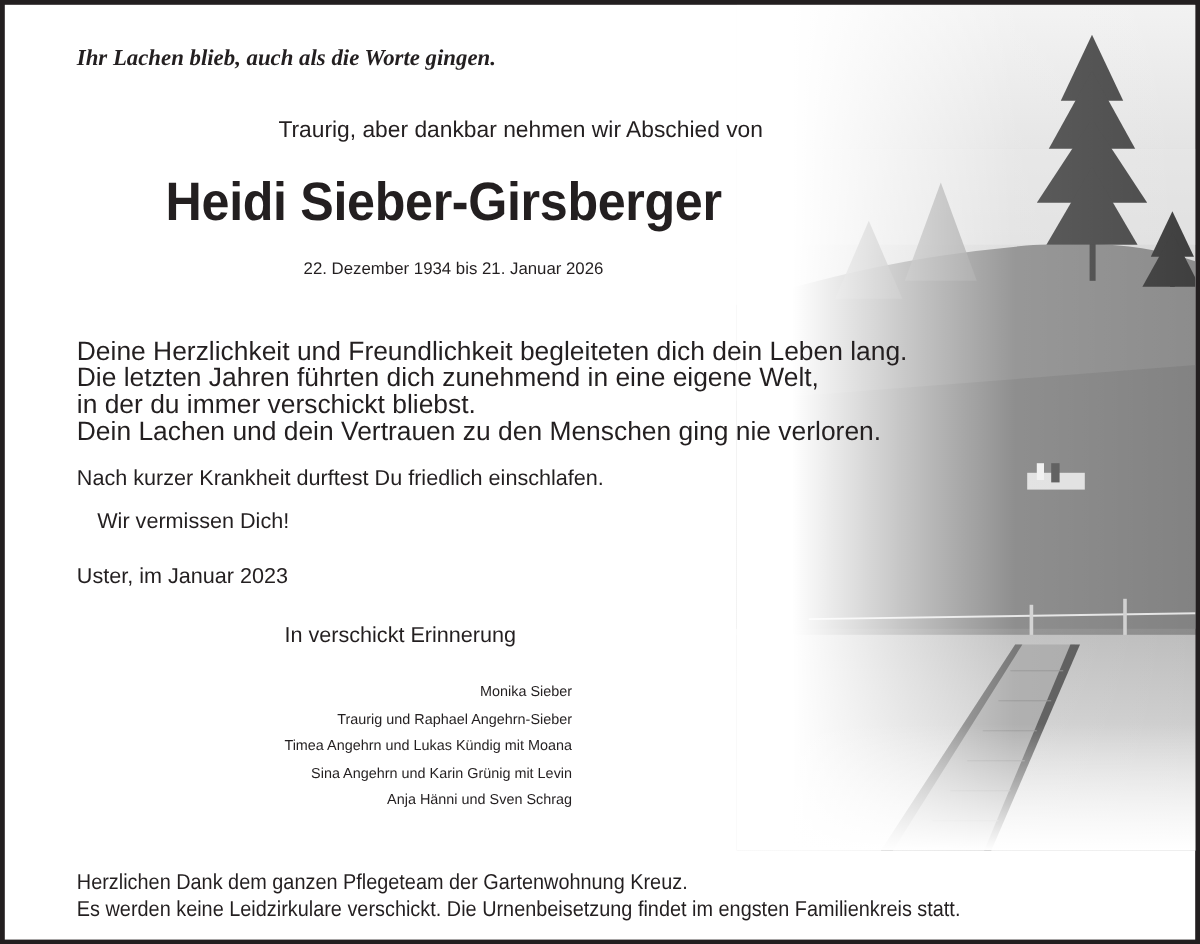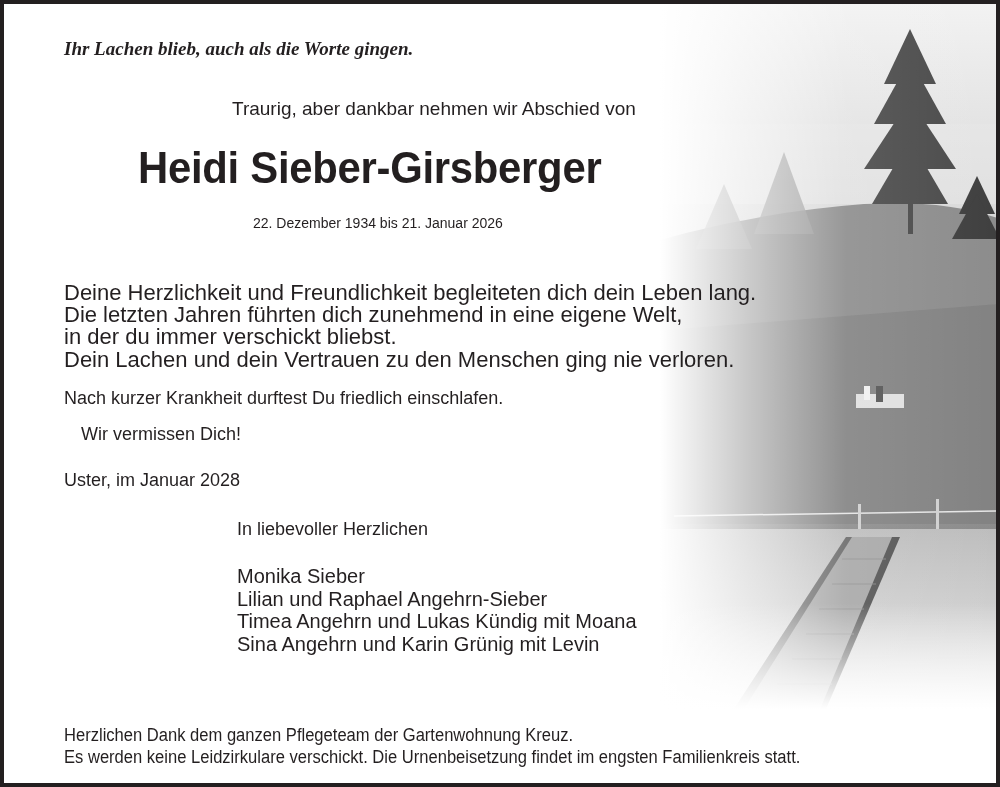--- a/index.html
+++ b/index.html
@@ -15,21 +15,21 @@
   .intro { left: 228px; top: 94px; font-size: 19px; }
   .name { left: 134px; top: 138px; font-size: 45px; font-weight: bold; letter-spacing: -0.3px; transform: scaleX(0.93); transform-origin: left top; }
   .dates { left: 249px; top: 211px; font-size: 14px; }
   .para { left: 60px; top: 278px; font-size: 22px; line-height: 22.2px; }
   .para div { white-space: nowrap; }
   .line { font-size: 18px; }
   .l-krank { left: 60px; top: 384px; }
   .l-miss { left: 60px; top: 420px; margin-left: 17px; }
   .l-place { left: 60px; top: 466px; }
   .memory { left: 233px; top: 515px; font-size: 18px; }
-  .mourners { left: 233px; top: 561px; font-size: 20px; line-height: 22.6px; }
+  .mourners { left: 233px; top: 561px; font-size: 12px; line-height: 22.6px; text-align: right; }
   .footer { left: 60px; top: 720px; font-size: 18px; line-height: 22.4px; transform: scaleX(0.92); transform-origin: left top; }
 </style>
 </head>
 <body>
 
 <div class="frame">
 
   <div class="photo">
     <svg width="386" height="705" viewBox="0 0 386 705" xmlns="http://www.w3.org/2000/svg">
       <defs>
@@ -117,28 +117,29 @@
 
   <div class="txt para">
     <div>Deine Herzlichkeit und Freundlichkeit begleiteten dich dein Leben lang.</div>
     <div>Die letzten Jahren führten dich zunehmend in eine eigene Welt,</div>
     <div>in der du immer verschickt bliebst.</div>
     <div>Dein Lachen und dein Vertrauen zu den Menschen ging nie verloren.</div>
   </div>
 
   <div class="txt line l-krank">Nach kurzer Krankheit durftest Du friedlich einschlafen.</div>
   <div class="txt line l-miss">Wir vermissen Dich!</div>
-  <div class="txt line l-place">Uster, im Januar 2028</div>
+  <div class="txt line l-place">Uster, im Januar 2023</div>
 
-  <div class="txt memory">In liebevoller Herzlichen</div>
+  <div class="txt memory">In verschickt Erinnerung</div>
 
   <div class="txt mourners">
     <div>Monika Sieber</div>
-    <div>Lilian und Raphael Angehrn-Sieber</div>
+    <div>Traurig und Raphael Angehrn-Sieber</div>
     <div>Timea Angehrn und Lukas Kündig mit Moana</div>
     <div>Sina Angehrn und Karin Grünig mit Levin</div>
+    <div>Anja Hänni und Sven Schrag</div>
   </div>
 
   <div class="txt footer">
     <div>Herzlichen Dank dem ganzen Pflegeteam der Gartenwohnung Kreuz.</div>
     <div>Es werden keine Leidzirkulare verschickt. Die Urnenbeisetzung findet im engsten Familienkreis statt.</div>
   </div>
 </div>
 
 </body></html>

